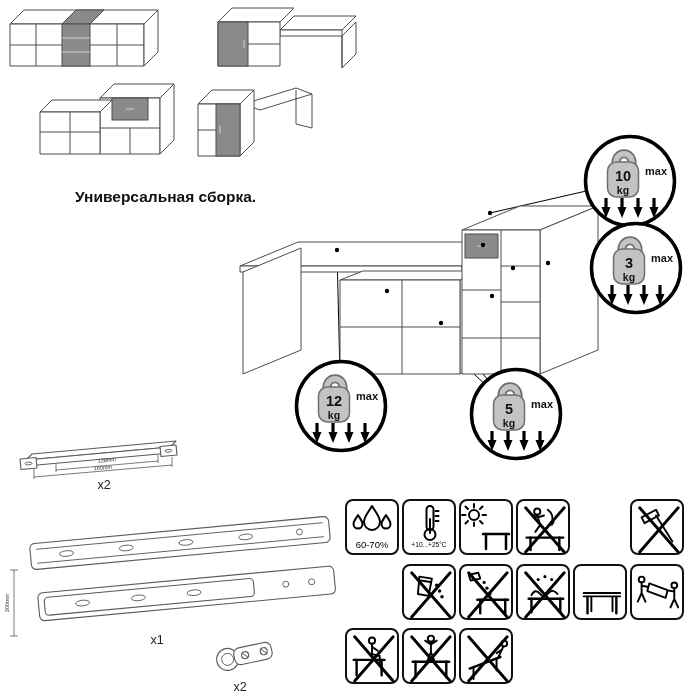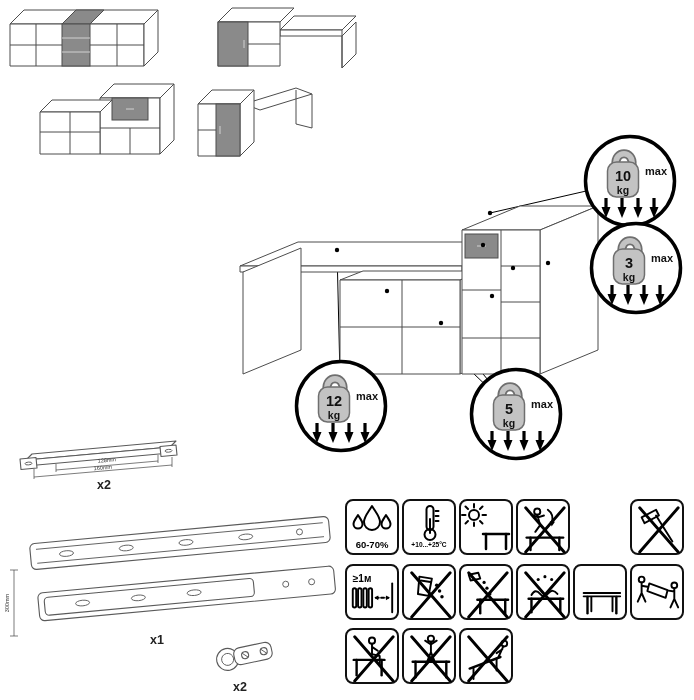--- a/index.html
+++ b/index.html
@@ -32,28 +32,28 @@
   .kb-h-i     { fill:none; stroke:#c3c3c3; stroke-width:5.5; }
   .b-num  { font-weight:bold; fill:#111; text-anchor:middle; font-size:14.5px; }
   .b-unit { font-weight:bold; fill:#111; text-anchor:middle; font-size:10.5px; }
   .b-max  { font-weight:bold; fill:#111; text-anchor:middle; font-size:11px; }
   .b-arrow { stroke:#000; stroke-width:3.2; }
   .b-head  { fill:#000; }
 
   
   .cell { position:absolute; width:54px; height:56px; border:2px solid #111; border-radius:8px;
           background:#fff; display:flex; flex-direction:column; align-items:center; padding-top:2px; }
-  .cell-label { font-weight:700; font-size:9.5px; line-height:1; margin-top:auto; margin-bottom:4px; color:#000; }
+  .cell-label { font-weight:400; font-size:9.5px; line-height:1; margin-top:auto; margin-bottom:4px; color:#000; }
   .ic   { fill:none; stroke:#000; stroke-width:2;   stroke-linecap:round; stroke-linejoin:round; }
   .icT  { fill:none; stroke:#000; stroke-width:2.5; stroke-linecap:round; }
   .icX  { fill:none; stroke:#000; stroke-width:3;   stroke-linecap:round; }
   .icF  { fill:#000; stroke:none; }
 
   .title { position:absolute; left:75px; top:188px; font-size:15.5px; font-weight:bold; color:#111; }
-  .qty   { position:absolute; font-size:12.5px; font-weight:bold; color:#222; width:36px; text-align:center; }
+  .qty   { position:absolute; font-size:12.5px; font-weight:normal; color:#222; width:36px; text-align:center; }
 </style>
 </head>
 <body>
 
 <div id="stage">
 
   <svg class="abs" style="left:0;top:0" width="694" height="210" viewBox="0 0 694 210">
 
     <g>
       <polygon class="f-outline" points="10,24 24,10 158,10 144,24"></polygon>
@@ -102,20 +102,21 @@
       <line class="f-line" x1="296" y1="124" x2="312" y2="128"></line>
       <polygon class="f-outline" points="198,104 212,90 254,90 240,104"></polygon>
       <rect class="f-outline" x="198" y="104" width="42" height="52"></rect>
       <polygon class="f-outline" points="240,104 254,90 254,142 240,156"></polygon>
       <rect class="f-dark" x="216" y="104" width="24" height="52"></rect>
       <line class="f-darkln" x1="220" y1="126" x2="220" y2="134"></line>
       <line class="f-line" x1="198" y1="130" x2="216" y2="130"></line>
     </g>
   </svg>
 
+  <div class="title">Универсальная сборка.</div>
 
   <svg class="abs" style="left:225px;top:130px" width="469" height="340" viewBox="0 0 469 340">
 
     <g>
       <line class="lead" x1="265" y1="83" x2="405" y2="51"></line>
       <line class="lead" x1="258" y1="115" x2="411" y2="138"></line>
       <line class="lead" x1="112" y1="120" x2="116" y2="288"></line>
       <line class="lead" x1="162" y1="161" x2="291" y2="284"></line>
       <line class="lead" x1="216" y1="193" x2="291" y2="284"></line>
       <line class="lead" x1="267" y1="166" x2="291" y2="284"></line>
@@ -362,35 +363,20 @@
 
   <div class="cell" style="left:630px;top:499px">
     <svg width="50" height="52" viewBox="0 0 50 52">
       <polygon class="ic" points="9,15 24,7 27,13 12,21"></polygon>
       <line class="ic" stroke-width="4" x1="24" y1="13" x2="41" y2="40"></line>
       <line class="icX" x1="7" y1="5" x2="47" y2="51"></line>
       <line class="icX" x1="47" y1="5" x2="7" y2="51"></line>
     </svg>
   </div>
 
-  <div class="cell" style="left:345px;top:564px">
-    <svg width="50" height="52" viewBox="0 0 50 52">
-      <text x="5" y="15" font-size="10.5" font-weight="bold" fill="#000">≥1м</text>
-      <g class="ic" stroke-width="1.4">
-        <rect x="5" y="21" width="3.6" height="20" rx="1.8"></rect>
-        <rect x="10.5" y="21" width="3.6" height="20" rx="1.8"></rect>
-        <rect x="16" y="21" width="3.6" height="20" rx="1.8"></rect>
-        <rect x="21.5" y="21" width="3.6" height="20" rx="1.8"></rect>
-      </g>
-      <line class="ic" stroke-width="1.6" stroke-dasharray="3 2.5" x1="29" y1="31" x2="42" y2="31"></line>
-      <polygon class="icF" points="31.5,28.5 31.5,33.5 27.5,31"></polygon>
-      <polygon class="icF" points="39.5,28.5 39.5,33.5 43.5,31"></polygon>
-      <line class="ic" stroke-width="2.2" x1="46" y1="16" x2="46" y2="46"></line>
-    </svg>
-  </div>
 
   <div class="cell" style="left:402px;top:564px">
     <svg width="50" height="52" viewBox="0 0 50 52">
       <polygon class="ic" points="15,9 28,11 24.5,29 13.5,27"></polygon>
       <line class="ic" stroke-width="1.4" x1="16.5" y1="13" x2="26.5" y2="14.5"></line>
       <circle class="icF" cx="33" cy="18" r="1.8"></circle>
       <circle class="icF" cx="36" cy="24" r="1.8"></circle>
       <circle class="icF" cx="38.5" cy="30" r="1.8"></circle>
       <line class="icX" x1="7" y1="5" x2="47" y2="51"></line>
       <line class="icX" x1="47" y1="5" x2="7" y2="51"></line>

